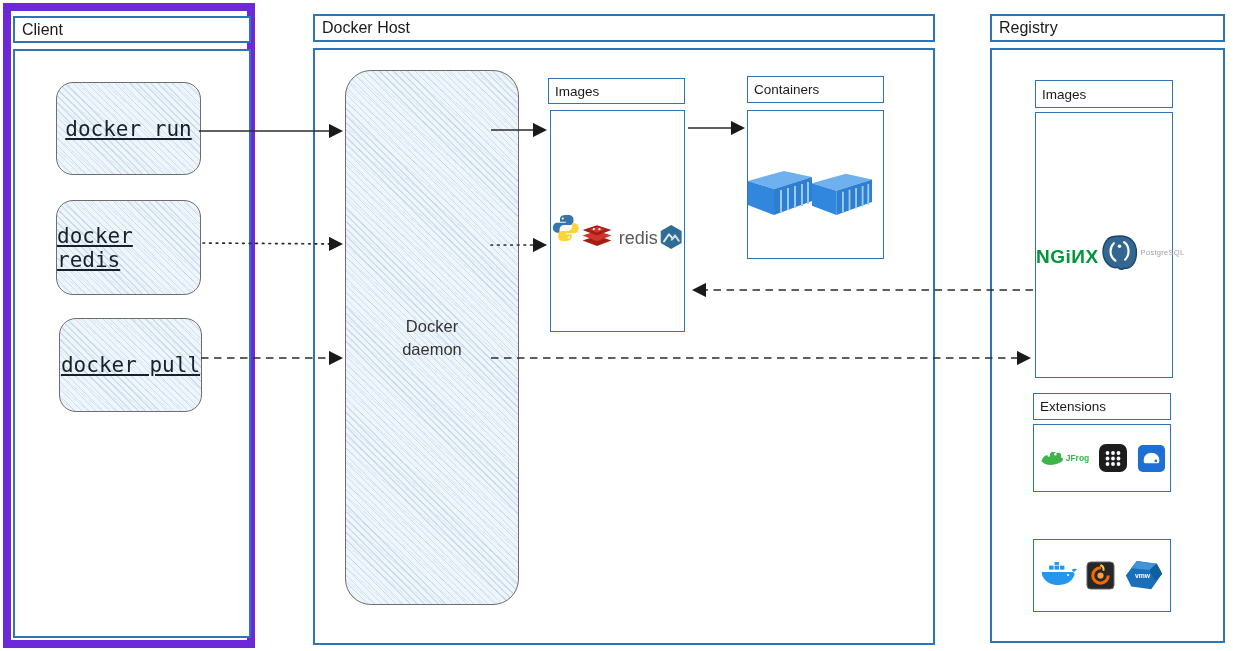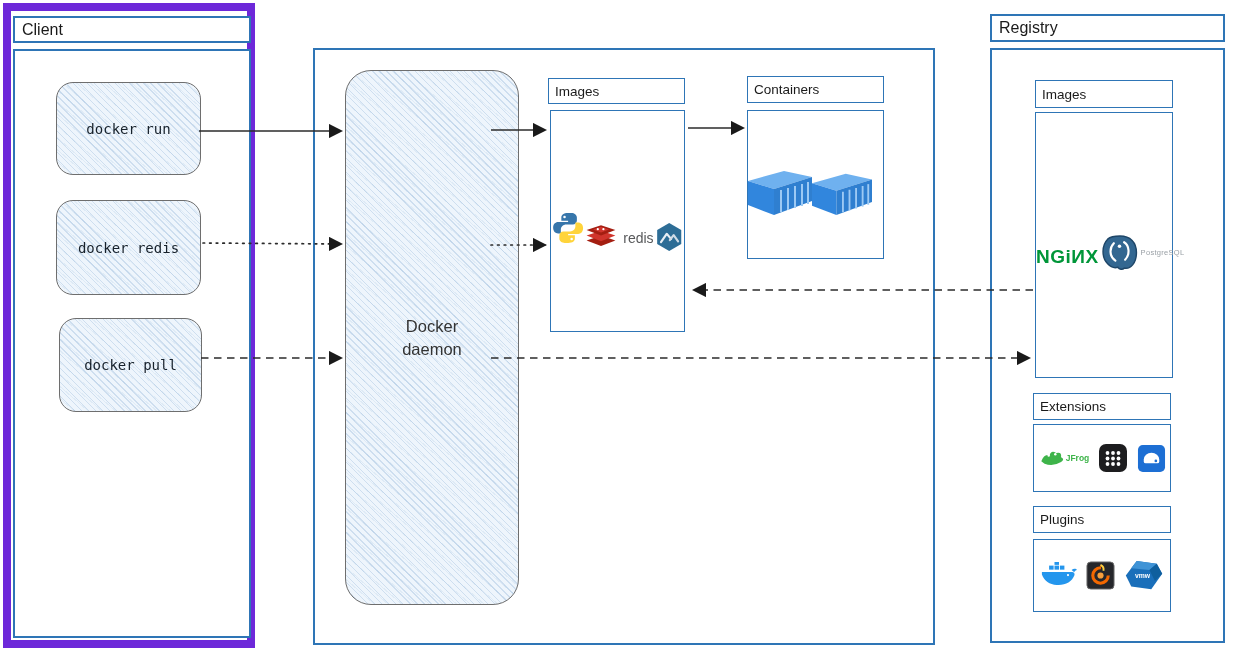--- a/index.html
+++ b/index.html
@@ -14,29 +14,29 @@
             padding-left:6px;font-size:13.5px;box-sizing:border-box;}
   .subbox{background:#fff;border:1.6px solid #2e75b6;box-sizing:border-box;}
   .client-red{border:8px solid #6d28d9;box-sizing:border-box;}
   
   .sketch{background:
       repeating-linear-gradient(45deg, rgba(122,163,206,.28) 0 1px, transparent 1px 5px),
       repeating-linear-gradient(41deg, rgba(140,180,215,.16) 0 1px, transparent 1px 9px),
       #eef5fc;
     border:1.6px solid #6e6e6e;box-sizing:border-box;}
   .cmdbox{border-radius:17px;display:flex;align-items:center;justify-content:center;
-          font-family:"DejaVu Sans Mono",monospace;font-size:14px;color:#17212b;}
+          font-family:"DejaVu Sans Mono",monospace;font-size:21px;color:#17212b;text-decoration:underline;}
   .daemon{border-radius:26px;display:flex;align-items:center;justify-content:center;}
   .daemon-label{width:92px;text-align:center;font-size:16.5px;line-height:1.35;color:#333;
                 font-family:"Liberation Sans",sans-serif;}
   
   .icon-col{display:flex;align-items:center;}
   .icon-row{display:flex;flex-direction:row;align-items:center;justify-content:center;height:100%;}
   .redis-row{display:flex;align-items:center;gap:6px;}
-  .redis-label{font-size:14px;color:#58595b;}
+  .redis-label{font-size:18px;color:#58595b;}
   .nginx-word{font-size:19px;font-weight:800;color:#009639;letter-spacing:.5px;}
   .pg-label{font-size:7.5px;color:#9aa0a6;margin-top:1px;letter-spacing:.3px;}
   .jfrog-label{font-size:8.5px;font-weight:bold;color:#3eb44a;line-height:1;}
   
   #arrow-layer{position:absolute;left:0;top:0;pointer-events:none;}
   #arrow-layer line{stroke:#2b2b2b;stroke-width:1.7;}
   #arrow-layer line.dotted{stroke-dasharray:1.6 5;stroke-linecap:round;}
   #arrow-layer line.dashed{stroke-dasharray:7.5 5.5;}
 </style>
 </head>
@@ -55,20 +55,23 @@
       <div class="sketch cmdbox abs" style="left:41px;top:149px;width:145px;height:95px;">
         <span>docker redis</span>
       </div>
       <div class="sketch cmdbox abs" style="left:44px;top:267px;width:143px;height:94px;">
         <span>docker pull</span>
       </div>
     </div>
   </div>
 
   <div class="abs" style="left:313px;top:14px;width:622px;height:631px;">
+    <div class="titlebar abs" style="left:0;top:0;width:622px;height:28px;">
+      <span>Docker Host</span>
+    </div>
     <div class="framebox abs" style="left:0;top:34px;width:622px;height:597px;"></div>
 
     <div class="sketch daemon abs" style="left:32px;top:56px;width:174px;height:535px;">
       <div class="daemon-label">Docker daemon</div>
     </div>
 
     <div class="subtitle abs" style="left:235px;top:64px;width:137px;height:26px;">
       <span>Images</span>
     </div>
     <div class="subbox abs icon-col" style="left:237px;top:96px;width:135px;height:222px;">
@@ -198,23 +201,20 @@
           </g>
         </svg>
         <svg width="29" height="29" viewBox="0 0 30 30">
           <rect x="1" y="1" width="28" height="28" rx="5" fill="#1d6fd4"></rect>
           <path d="M7 16 a8 7 0 0 1 16 0 v2 a2 2 0 0 1 -2 2 H9 a2 2 0 0 1 -2 -2 Z" fill="#fff"></path>
           <circle cx="19.5" cy="17.5" r="1.4" fill="#1d6fd4"></circle>
         </svg>
       </div>
     </div>
 
-    <div class="subtitle abs" style="left:43px;top:492px;width:138px;height:27px;">
-      <span>Plugins</span>
-    </div>
     <div class="subbox abs" style="left:43px;top:525px;width:138px;height:73px;">
       <div class="icon-row" style="gap:9px;">
         <svg width="36" height="27" viewBox="0 0 40 30">
           <g fill="#2496ed">
             <rect x="9" y="4" width="5" height="4.5"></rect>
               <rect x="15" y="4" width="5" height="4.5"></rect>
             <rect x="21" y="4" width="5" height="4.5"></rect>
               <rect x="15" y="-1" width="5" height="4.2"></rect>
             <path d="M1 11 h33 c2.5 0 4 1.8 3 4 c-2.5 6.5 -9 10.5 -17.5 10.5 h-2 C9.5 25.5 3.5 21 1 14 Z"></path>
             <path d="M34 9 c2 -2 5 -2 6 0 c-1.6 .4 -2.4 1 -3 2.4 Z"></path>

